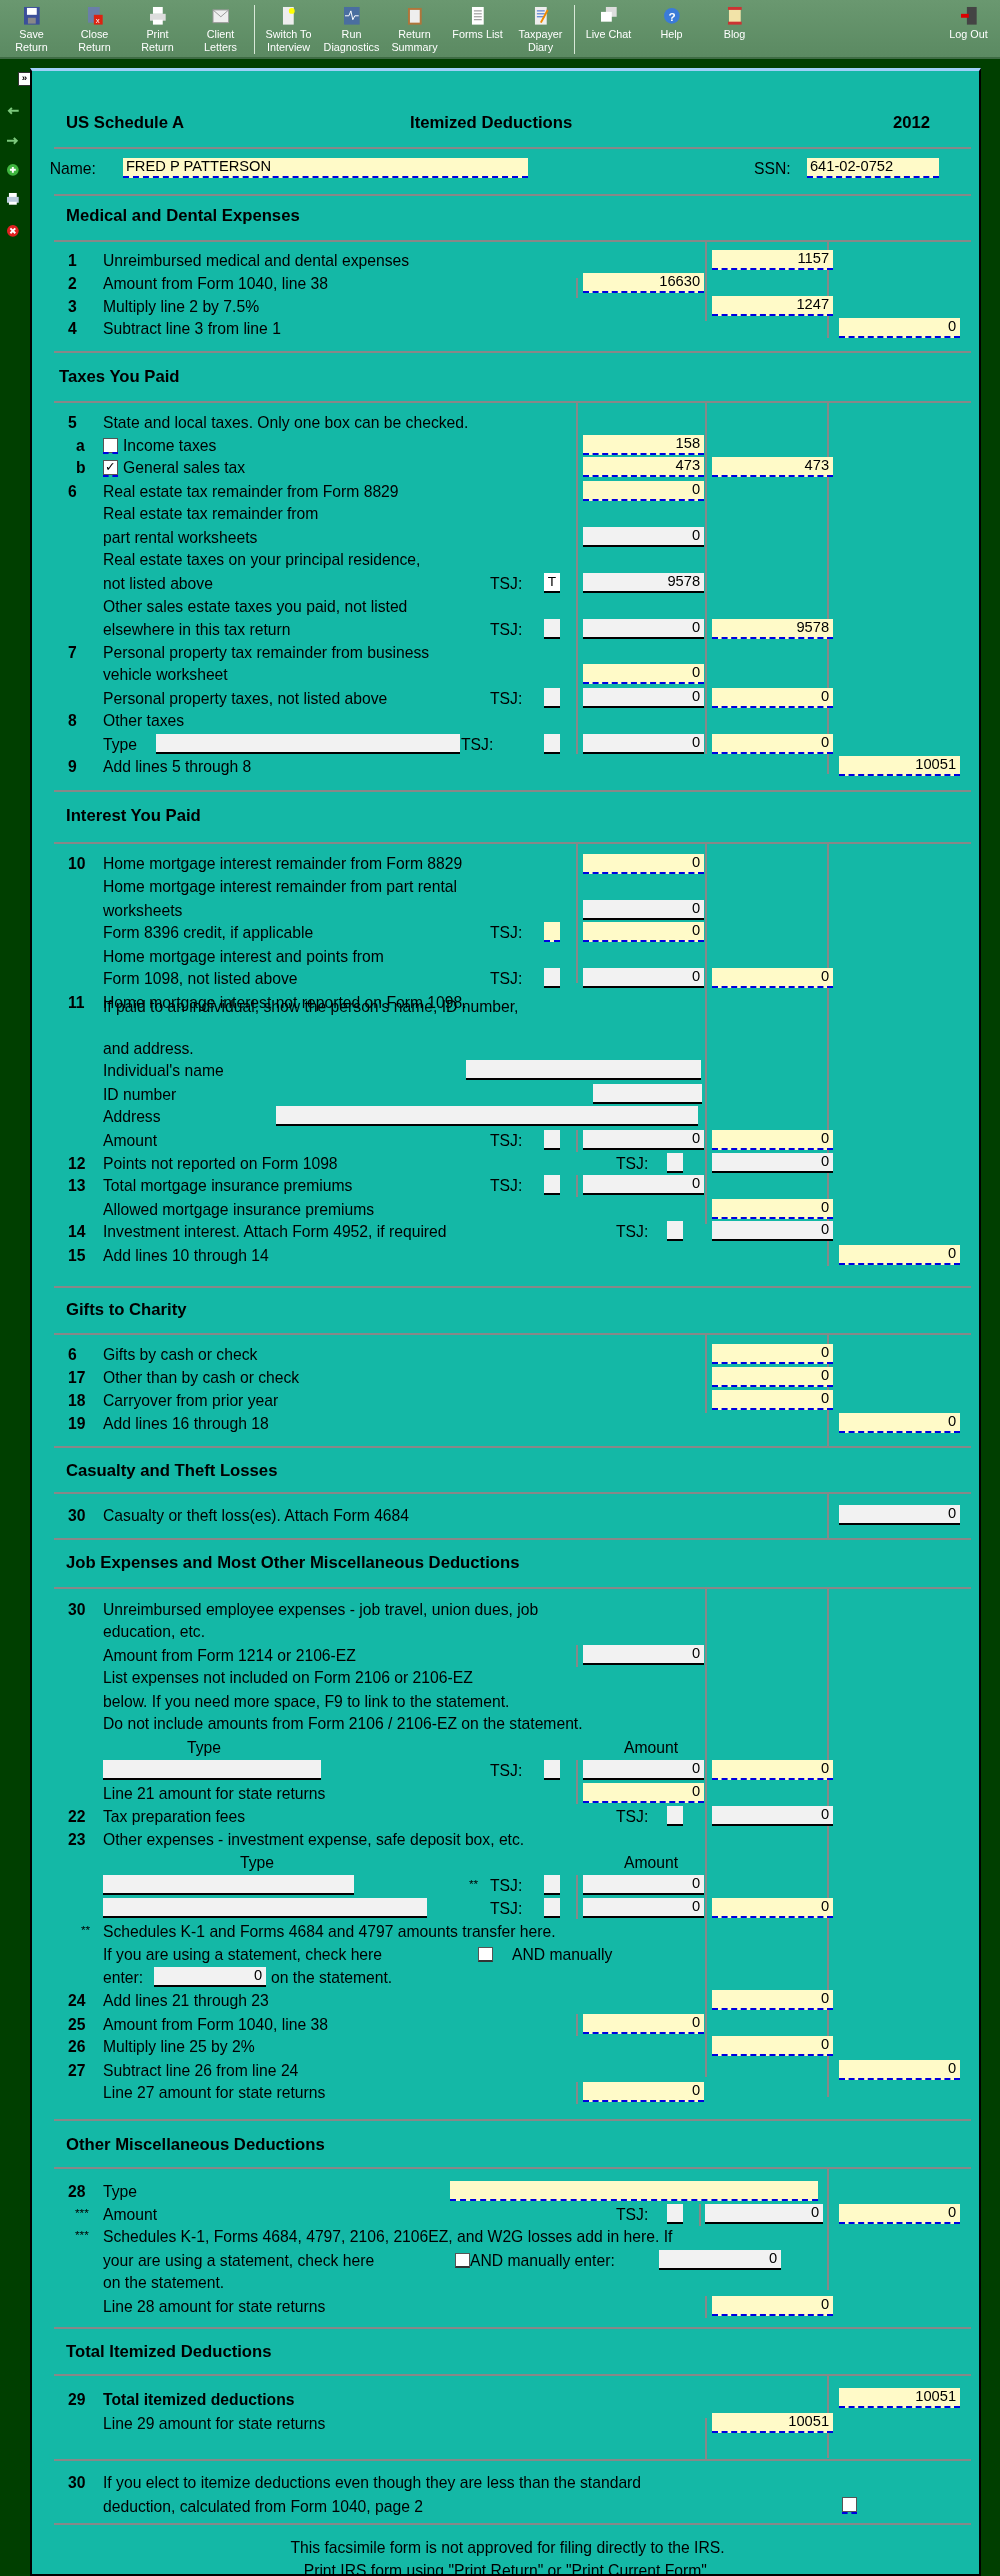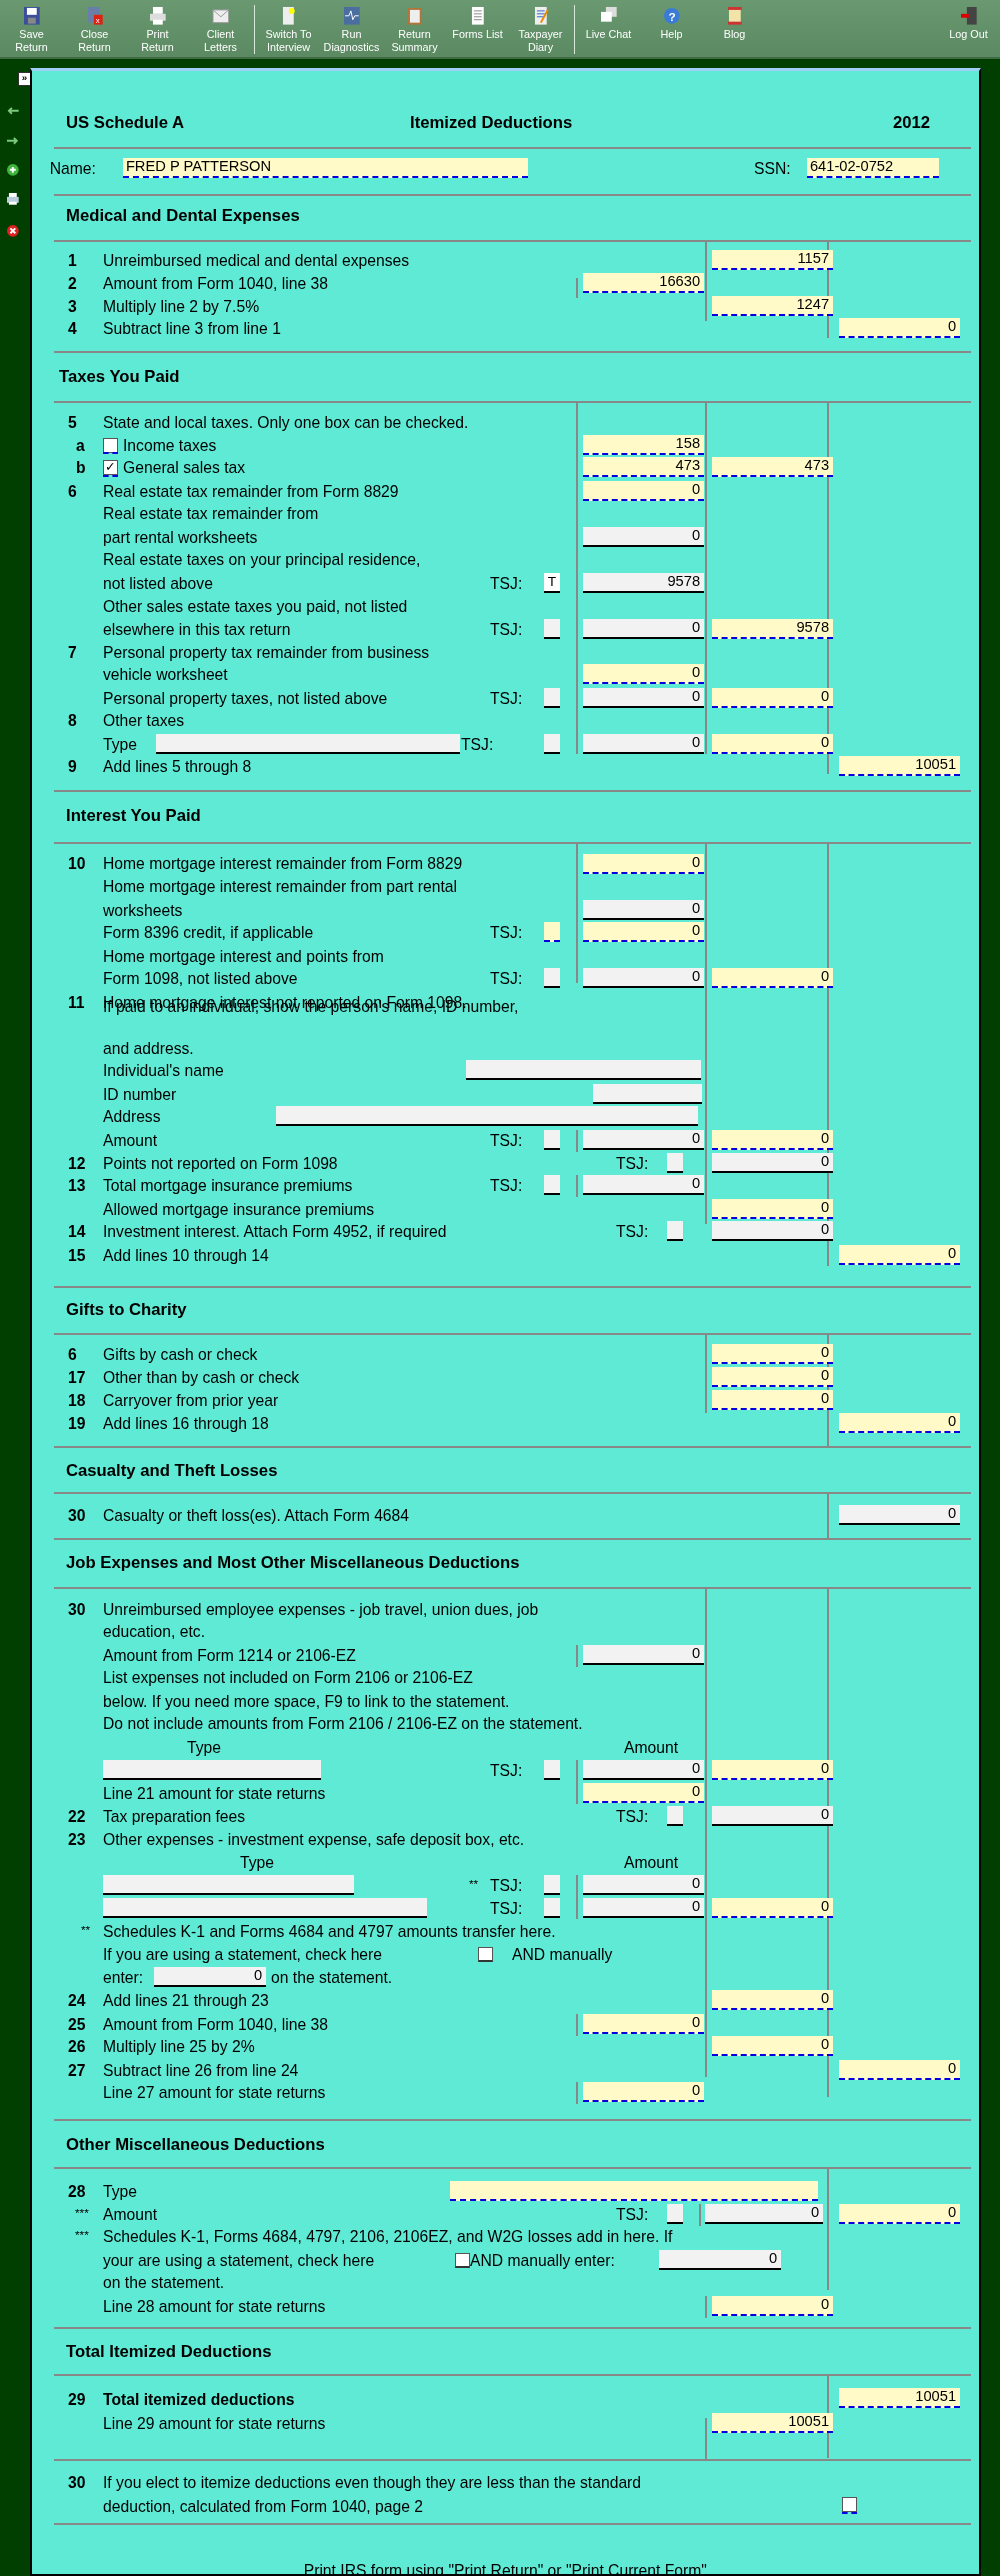--- a/index.html
+++ b/index.html
@@ -6,21 +6,21 @@
 html,body{width:1000px;height:2576px;overflow:hidden}
 body{background:#003f00;font-family:"Liberation Sans",sans-serif;font-size:15.7px;color:#000;position:relative}
 #toolbar{position:absolute;left:0;top:0;width:1000px;height:59px;background:linear-gradient(#6a9870,#5b8a62);display:flex;align-items:flex-start;border-bottom:2px solid #3e6b44}
 .tb{width:63px;height:59px;display:flex;flex-direction:column;align-items:center;color:#fff;font-size:10.8px;text-align:center;line-height:12.7px;padding-top:5.9px;cursor:pointer}
 .tb .ic{width:17.7px;height:19.6px;margin-bottom:2.9px;position:relative}
 .tb-sep{width:1px;height:49px;background:#d8e8d8;margin:4.9px 2px}
 .tb-spacer{flex:1}
 #sidebar{position:absolute;left:0;top:59px;width:29px;height:2517px;background:#003f00}
 .sb{position:absolute;left:5.9px;width:13.7px;height:13.7px;cursor:pointer}
 #expander{position:absolute;left:17.7px;top:72px;width:13.7px;height:13.7px;background:#fff;border:1px solid #333;font-size:9.8px;line-height:10.8px;text-align:center;font-weight:bold;cursor:pointer}
-#page{position:absolute;left:30px;top:68px;width:951px;height:2508px;background:#5eead4;border:2px solid #000;border-top:3.9px solid #9fd0f8}
+#page{position:absolute;left:30px;top:68px;width:951px;height:2508px;background:#14b8a6;border:2px solid #000;border-top:3.9px solid #9fd0f8}
 .abs{position:absolute}
 .hdr{font-weight:bold;font-size:16.7px}
 .sec{font-weight:bold;font-size:16.7px}
 .hr{position:absolute;left:21.6px;width:917px;height:2px;background:#888}
 .vl{position:absolute;width:2px;background:#888}
 .ln{position:absolute;left:36px;font-weight:bold;font-size:15.7px}
 .tx{position:absolute;left:71px;font-size:15.7px;white-space:nowrap}
 .y{position:absolute;height:19.6px;background:#fffac8;border-bottom:2px dashed #0000e0;text-align:right;padding-right:3.9px;font-size:14.7px;line-height:17.7px}
 .g{position:absolute;height:19.6px;background:#f2f2f2;border-bottom:2.9px solid #000;text-align:right;padding-right:3.9px;font-size:14.7px;line-height:17.7px}
 .tsj{position:absolute;font-size:15.7px}
@@ -456,15 +456,16 @@
   <div class="tx" style="top:2344px">Line 29 amount for state returns</div>
   <div class="y" style="left:680px;top:2342px;width:121px">10051</div>
   <div class="hr" style="top:2388px"></div>
   <div class="ln" style="top:2403px">30</div>
   <div class="tx" style="top:2403px">If you elect to itemize deductions even though they are less than the standard</div>
   <div class="tx" style="top:2427px">deduction,  calculated from Form 1040,  page 2</div>
   <div class="cb" style="left:810px;top:2426px"></div>
   <div class="cbu" style="left:810px;top:2441px;width:14.7px"></div>
   <div class="hr" style="top:2452px"></div>
 
+  <div class="foot" style="top:2468px">This facsimile form is not approved for filing directly to the IRS.</div>
   <div class="foot" style="top:2491px">Print IRS form using "Print Return" or "Print Current Form".</div>
 </div>
 
 
 </body></html>

